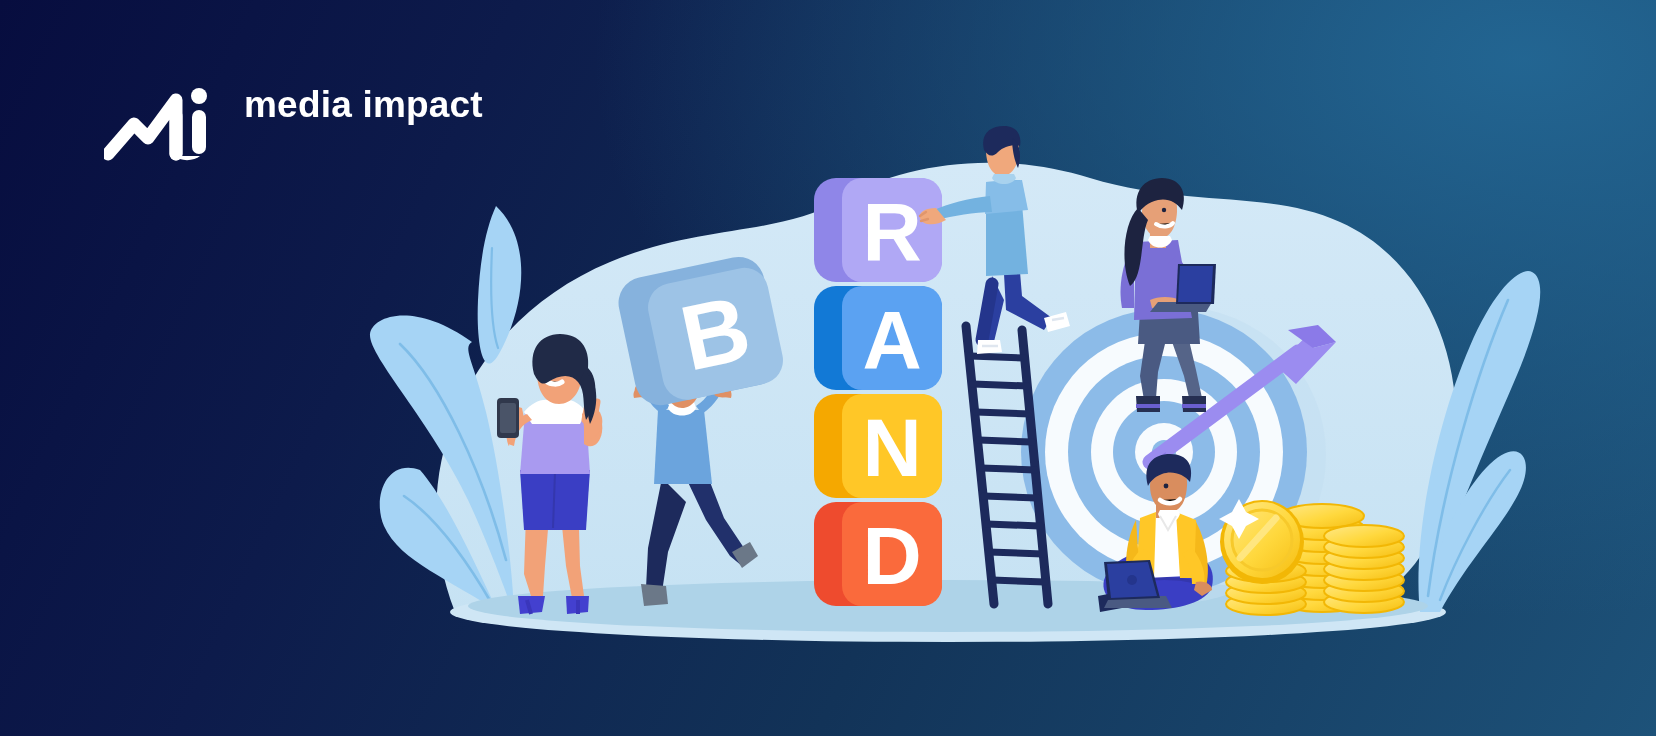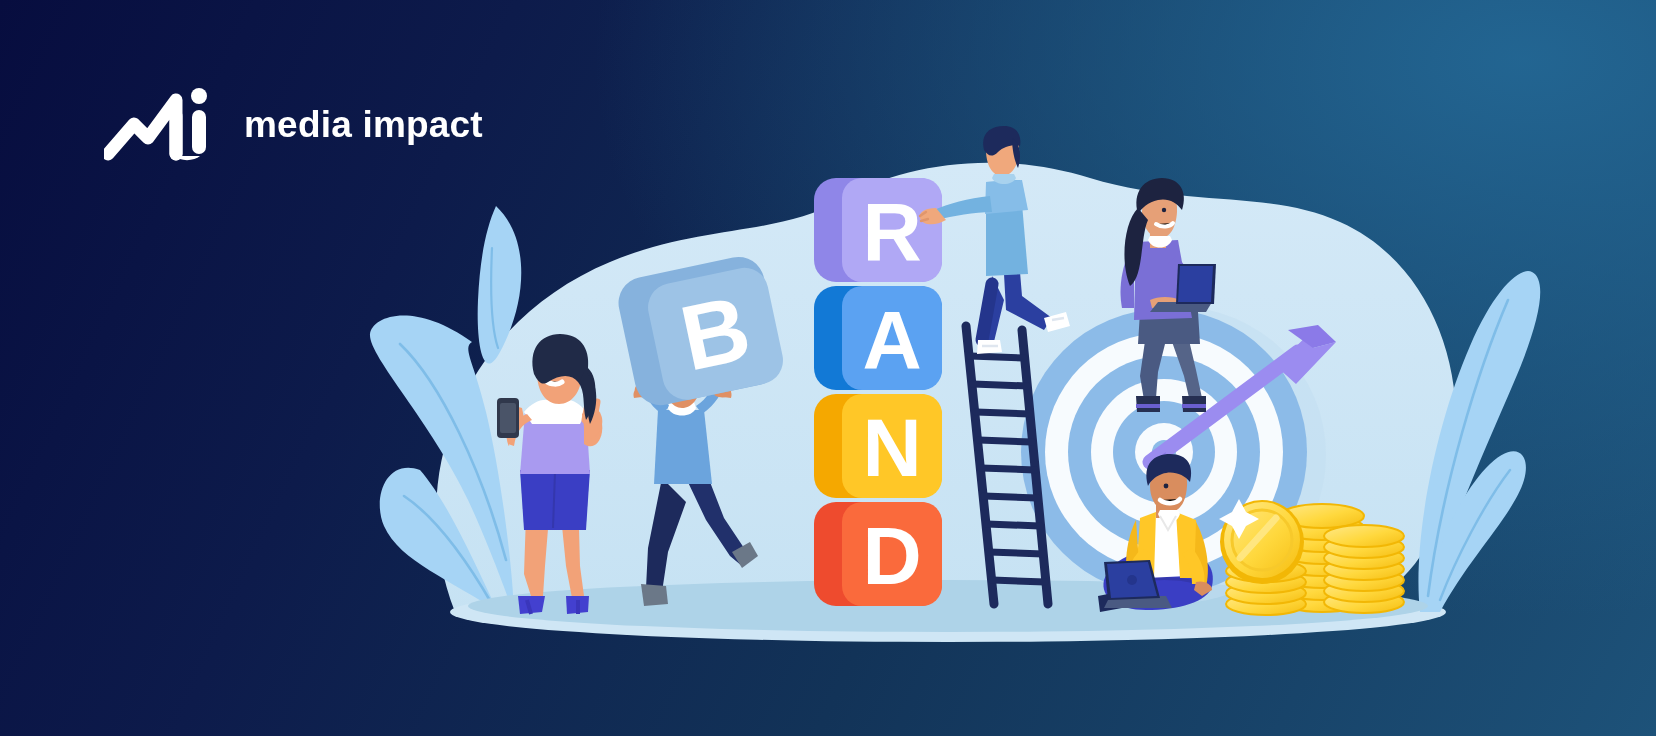--- a/index.html
+++ b/index.html
@@ -16,21 +16,21 @@
     background:
       radial-gradient(ellipse 1500px 900px at 92% 8%, rgba(35,103,148,0.95) 0%, rgba(26,80,122,0.0) 62%),
       linear-gradient(115deg, #070d3f 0%, #0d1b4b 26%, #123358 58%, #1d5279 100%);
   }
   .illus { position:absolute; inset:0; }
   .illus svg { display:block; width:100%; height:100%; }
 
   
   #logo {
     position:absolute; left:104px; top:86px;
-    display:flex; align-items:center; gap:22px;
+    display:flex; gap:22px;
   }
   #logo-mark { width:118px; height:76px; }
   #logo-text {
     color:#ffffff;
     font-size:37px;
     font-weight:700;
     letter-spacing:0.2px;
     line-height:1;
     font-family:"Liberation Sans", sans-serif;
     white-space:nowrap;

